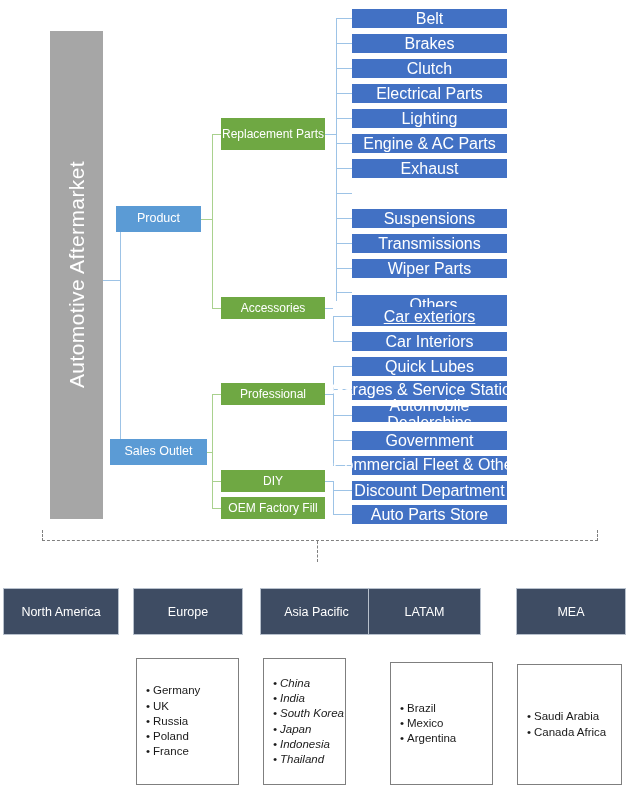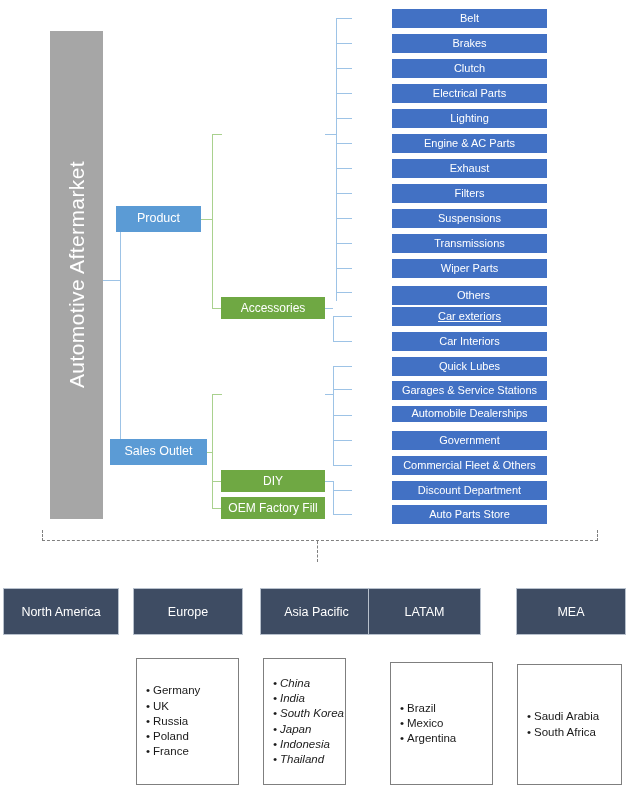--- a/index.html
+++ b/index.html
@@ -56,22 +56,21 @@
   .node-blue-mid {           
     background: #5b9bd5;
     font-size: 12.5px;
   }
   .node-green {              
     background: #6fa843;
     font-size: 12px;
   }
   .node-blue-leaf {          
     background: #4271c4;
-    font-size: 11px;
-    margin-left: 40px;
+    font-size: 16px;
   }
   .node-blue-leaf.two-line {
     white-space: nowrap;
   }
 
   
   .conn {
     position: absolute;
     background: #9dc3e6;
   }
@@ -166,22 +165,28 @@
   <div class="conn green v" style="left:212px; top:134px; height:175px;"></div>
   <div class="conn green h" style="left:212px; top:134px; width:10px;"></div>
   <div class="conn green h" style="left:212px; top:308px; width:10px;"></div>
 
   <div class="conn green h" style="left:207px; top:452px; width:5px;"></div>
   <div class="conn green v" style="left:212px; top:394px; height:114px;"></div>
   <div class="conn green h" style="left:212px; top:394px; width:10px;"></div>
   <div class="conn green h" style="left:212px; top:481px; width:10px;"></div>
   <div class="conn green h" style="left:212px; top:508px; width:10px;"></div>
 
+  <div class="node node-green" style="left:221px; top:118px; width:104px; height:32px;">
+    <span>Replacement Parts</span>
+  </div>
   <div class="node node-green" style="left:221px; top:297px; width:104px; height:22px;">
     <span>Accessories</span>
+  </div>
+  <div class="node node-green" style="left:221px; top:383px; width:104px; height:22px;">
+    <span>Professional</span>
   </div>
   <div class="node node-green" style="left:221px; top:470px; width:104px; height:22px;">
     <span>DIY</span>
   </div>
   <div class="node node-green" style="left:221px; top:497px; width:104px; height:22px;">
     <span>OEM Factory Fill</span>
   </div>
 
   <div class="conn h" style="left:325px; top:134px; width:11px;"></div>
   <div class="conn v" style="left:336px; top:18px; height:283px;"></div>
@@ -230,33 +235,30 @@
     </div>
   <div class="node node-blue-leaf" style="left:352px; top:109px; width:155px; height:19px;">
     <span>Lighting</span>
     </div>
   <div class="node node-blue-leaf" style="left:352px; top:134px; width:155px; height:19px;">
     <span>Engine &amp; AC Parts</span>
     </div>
   <div class="node node-blue-leaf" style="left:352px; top:159px; width:155px; height:19px;">
     <span>Exhaust</span>
     </div>
-  <div class="node node-blue-leaf" style="left:352px; top:184px; width:155px; height:19px;">
-    <span>Filters</span>
-    </div>
   <div class="node node-blue-leaf" style="left:352px; top:209px; width:155px; height:19px;">
     <span>Suspensions</span>
     </div>
   <div class="node node-blue-leaf" style="left:352px; top:234px; width:155px; height:19px;">
     <span>Transmissions</span>
     </div>
   <div class="node node-blue-leaf" style="left:352px; top:259px; width:155px; height:19px;">
     <span>Wiper Parts</span>
     </div>
-  <div class="node node-blue-leaf" style="left:352px; top:286px; width:155px; height:19px;padding-left:8px;">
+  <div class="node node-blue-leaf" style="left:352px; top:295px; width:155px; height:19px;padding-left:8px;">
     <span>Others</span>
     </div>
   <div class="node node-blue-leaf" style="left:352px; top:307px; width:155px; height:19px;text-decoration:underline;">
     <span>Car exteriors</span>
     </div>
   <div class="node node-blue-leaf" style="left:352px; top:332px; width:155px; height:19px;">
     <span>Car Interiors</span>
     </div>
   <div class="node node-blue-leaf" style="left:352px; top:357px; width:155px; height:19px;">
     <span>Quick Lubes</span>
@@ -321,17 +323,17 @@
   <div class="region-list" style="left:390px; top:662px; width:103px; height:123px;">
     <ul>
         <li>Brazil</li>
         <li>Mexico</li>
         <li>Argentina</li>
       </ul>
     </div>
   <div class="region-list" style="left:517px; top:664px; width:105px; height:121px;">
     <ul>
         <li>Saudi Arabia</li>
-        <li>South Africa</li>
+        <li>Canada Africa</li>
       </ul>
     </div>
 
 </div>
 
 </body></html>

